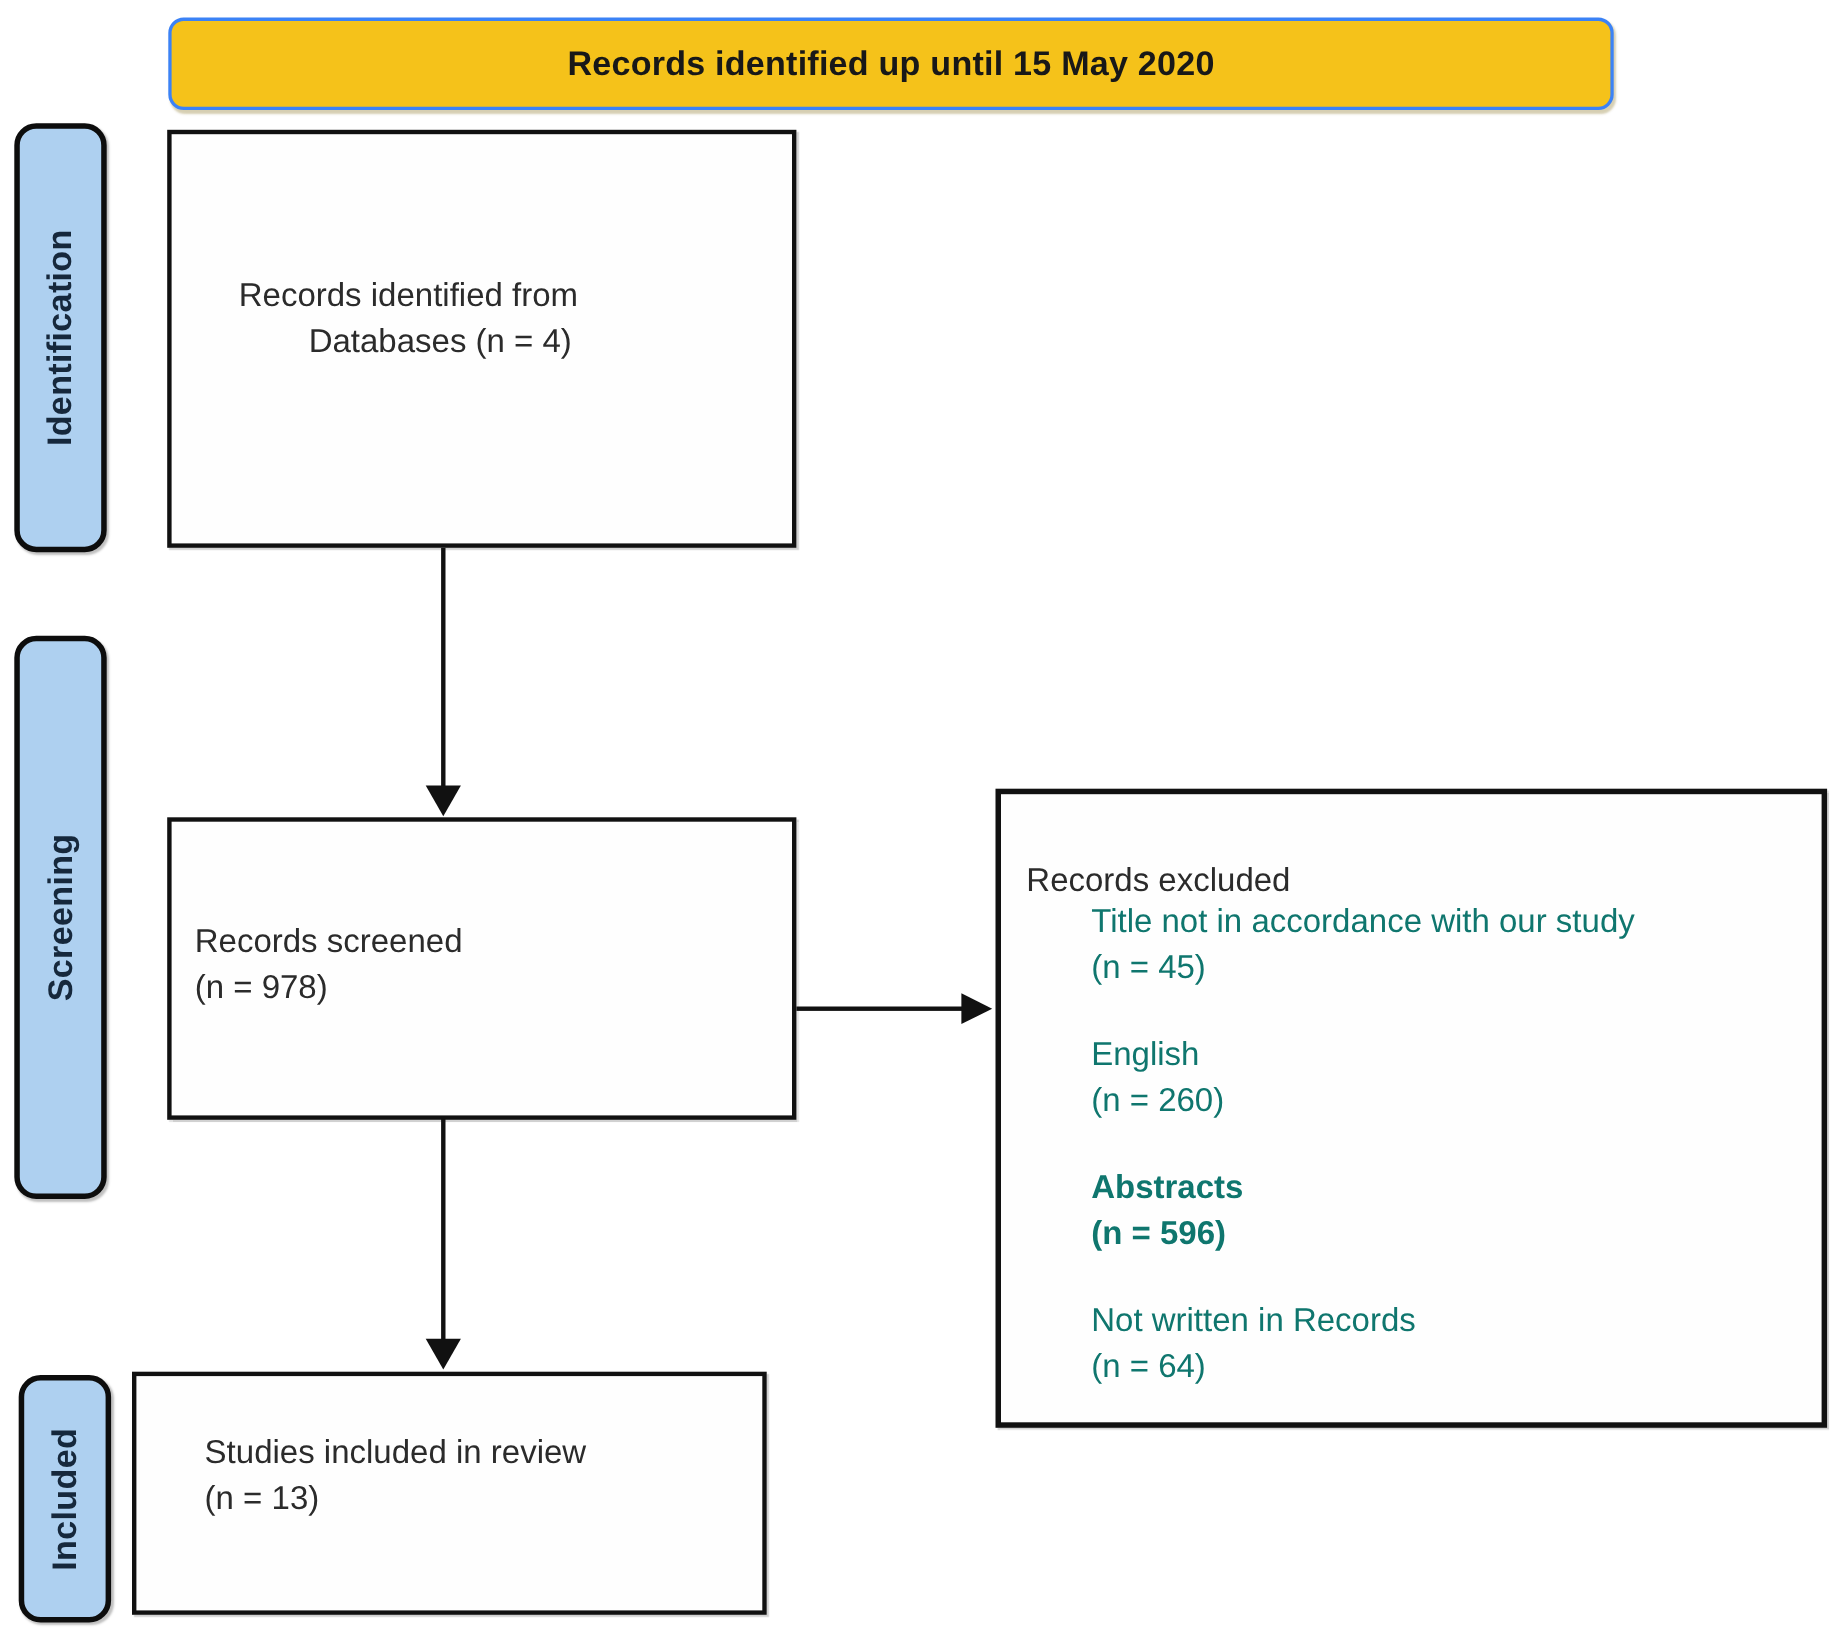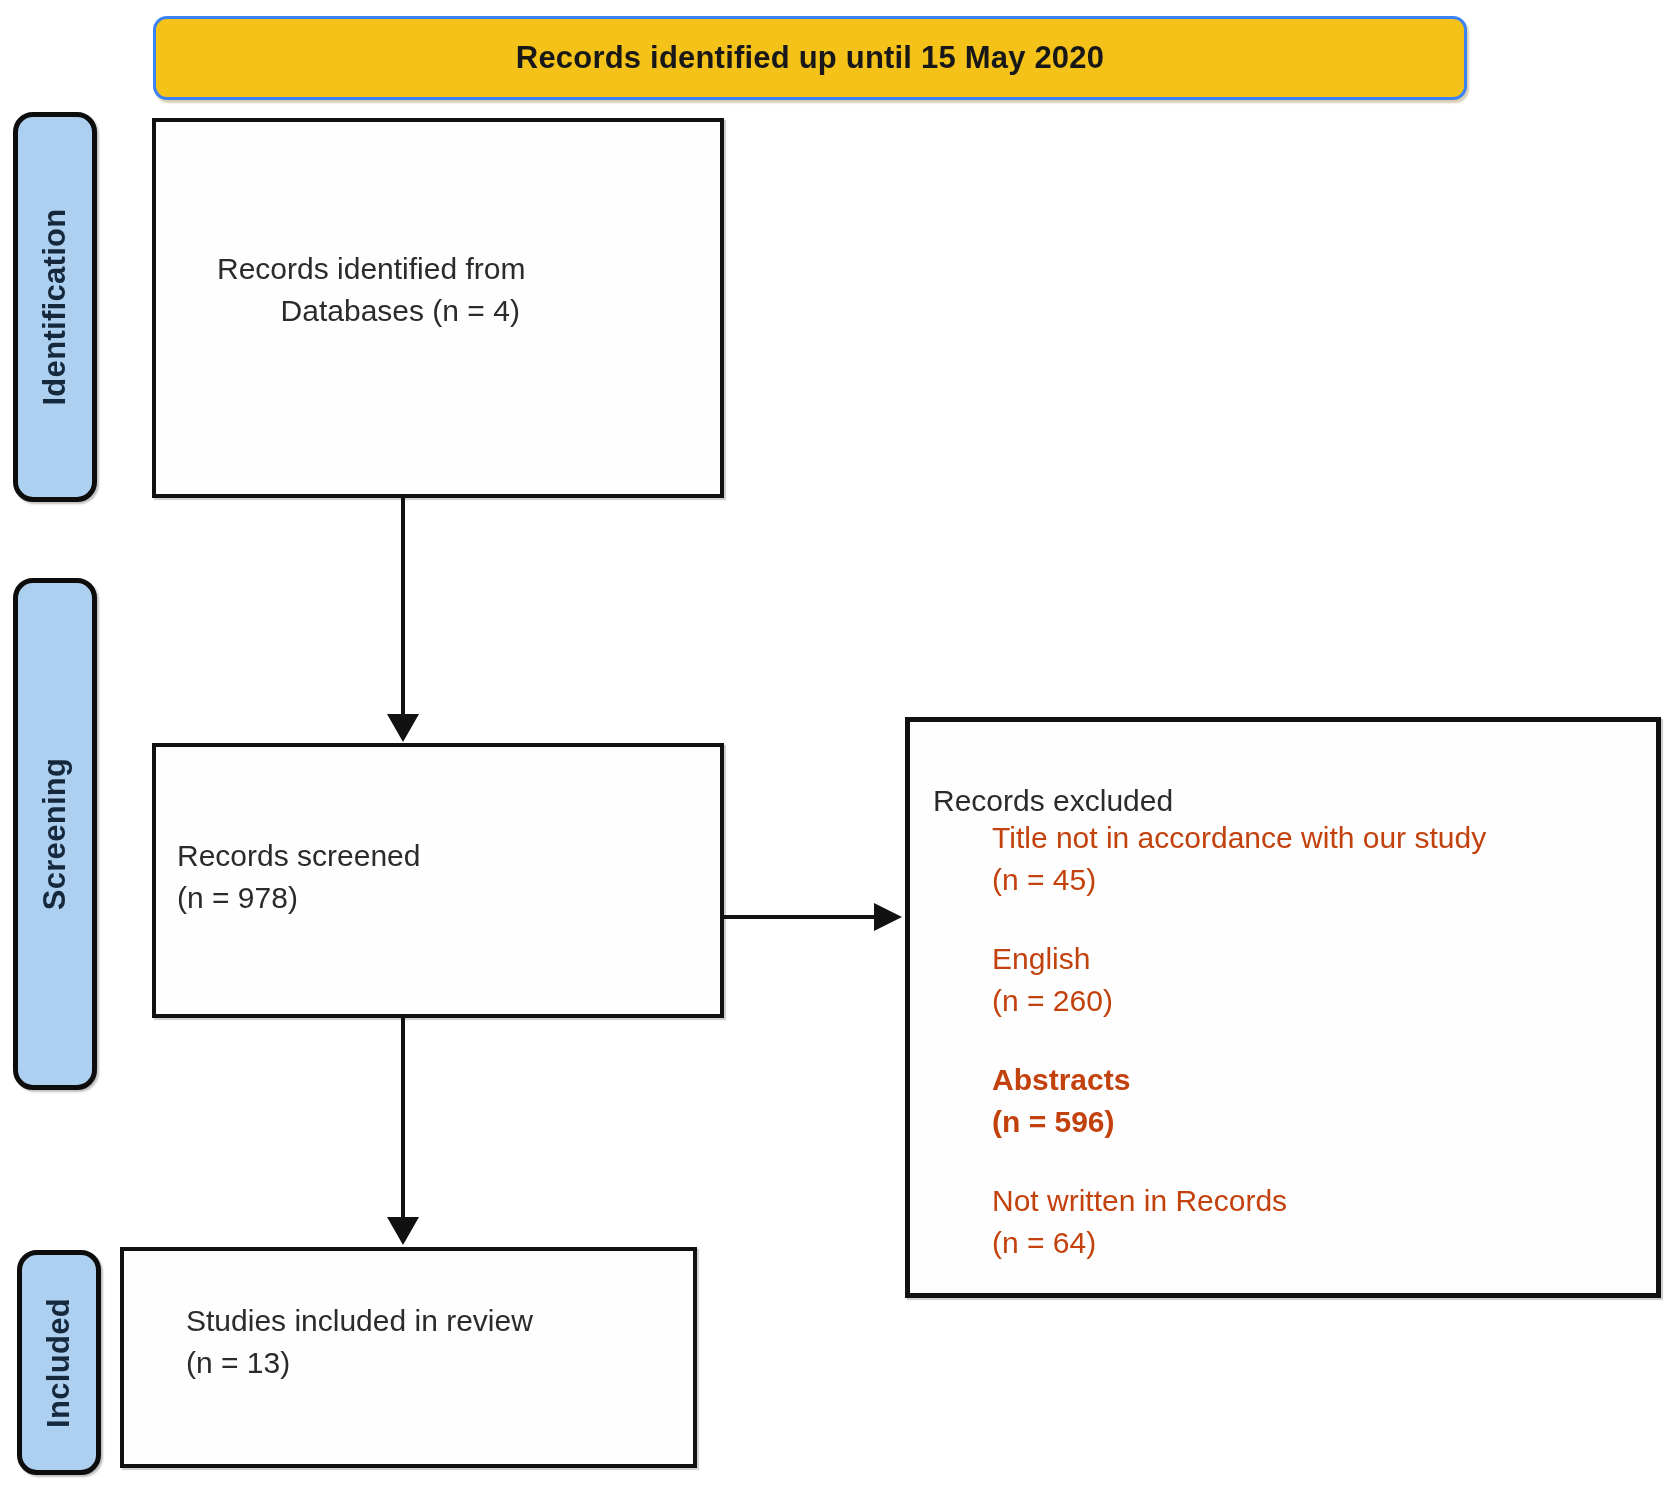--- a/index.html
+++ b/index.html
@@ -74,21 +74,21 @@
   #text-identified .line2 { padding-left: 58px; text-align: center; }
   #text-screened   { left: 177px; top: 835px; }
   #text-included   { left: 150px; top: 1300px; margin-left: 36px; }
 
   #text-excluded-title { left: 933px; top: 780px; }
   .reason {
     position: absolute;
     left: 992px;
     font-size: 30px;
     line-height: 42px;
-    color: #c2410c;
+    color: #0f766e;
     white-space: nowrap;
   }
   #reason-0 { top: 817px; }
   #reason-1 { top: 938px; }
   #reason-2 { top: 1059px; font-weight: bold; }
   #reason-3 { top: 1180px; }
 
   
   .vline, .hline { position: absolute; background: #111111; }
   .vline { width: 4px; }

